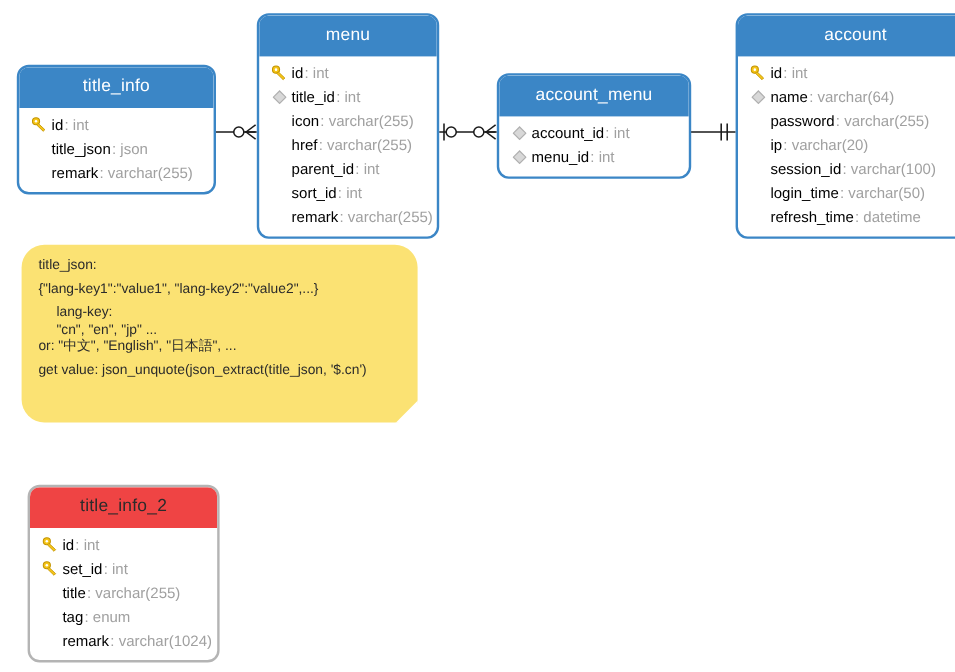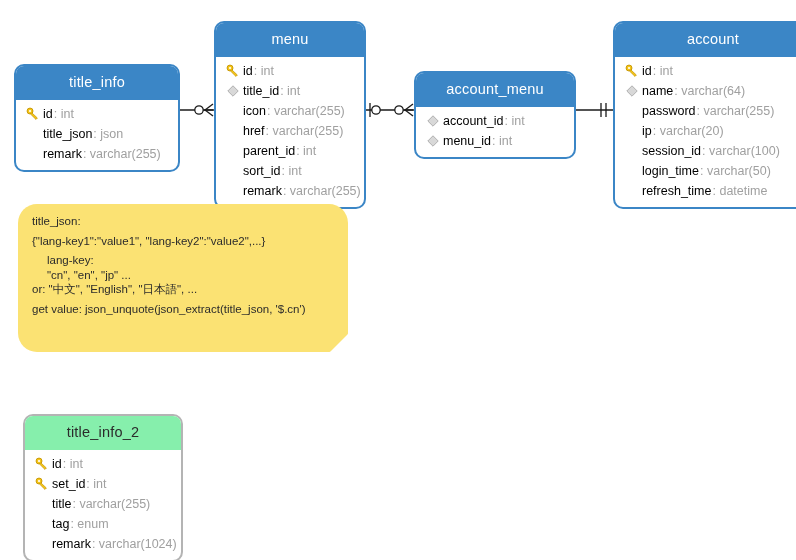--- a/index.html
+++ b/index.html
@@ -16,37 +16,36 @@
   }
 
   
   .er-table {
     position: absolute;
     box-sizing: border-box;
     border: 2px solid #3b86c6;
     border-radius: 10px;
     background: #ffffff;
     overflow: hidden;
-    margin-top: 10px;
   }
   .er-table.gray {
     border-color: #b4b4b4;
   }
   .er-header {
     background: #3b86c6;
     color: #ffffff;
     text-align: center;
     font-size: 14.5px;
     line-height: 1;
     padding: 9px 6px 10px 6px;
     letter-spacing: .2px;
     white-space: nowrap;
   }
   .er-table.gray .er-header {
-    background: #86efac;
+    background: #ef4444;
     color: #2b2b2b;
   }
   .er-body {
     padding: 4px 0 6px 0;
   }
   .er-row {
     display: flex;
     align-items: center;
     height: 20px;
     padding: 0 6px 0 8px;

